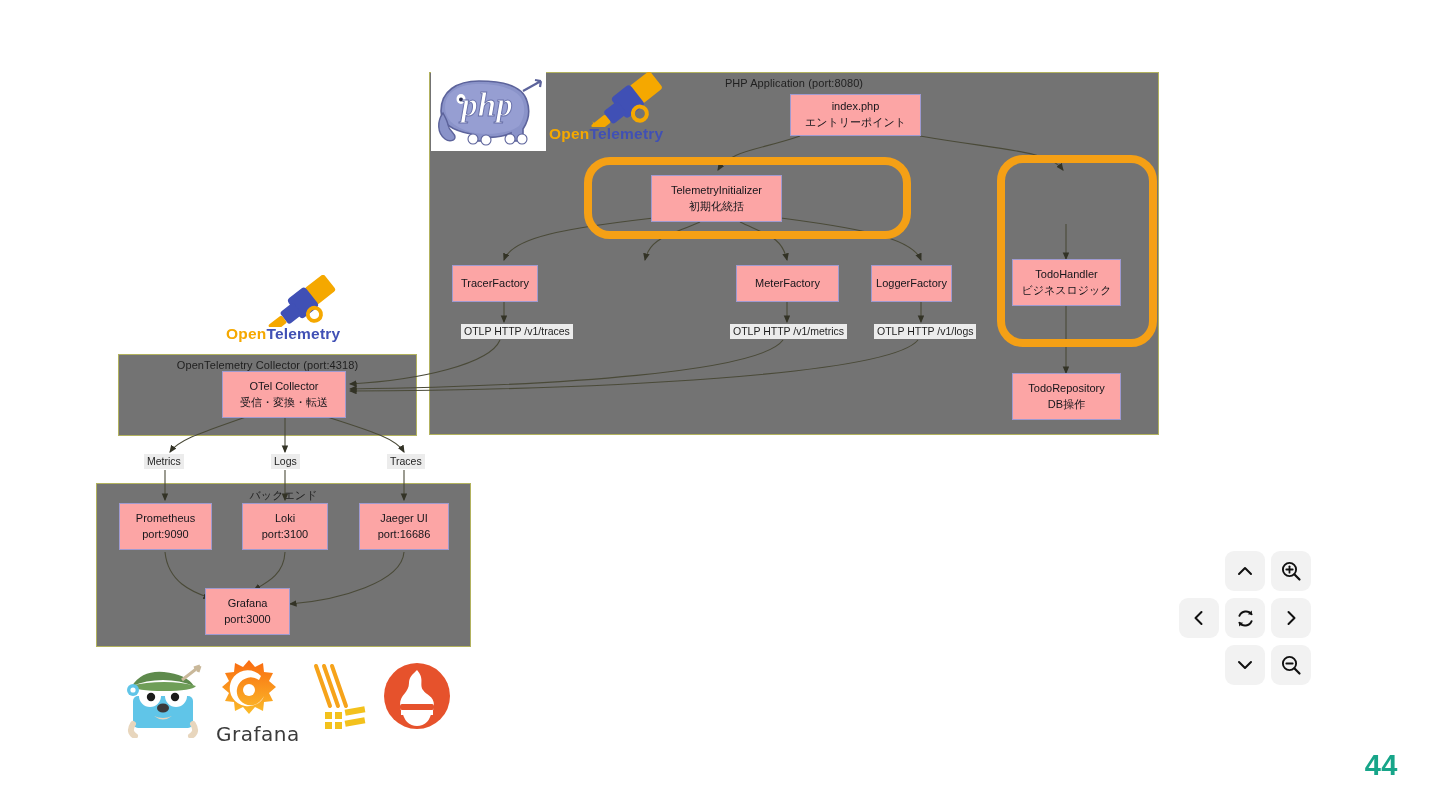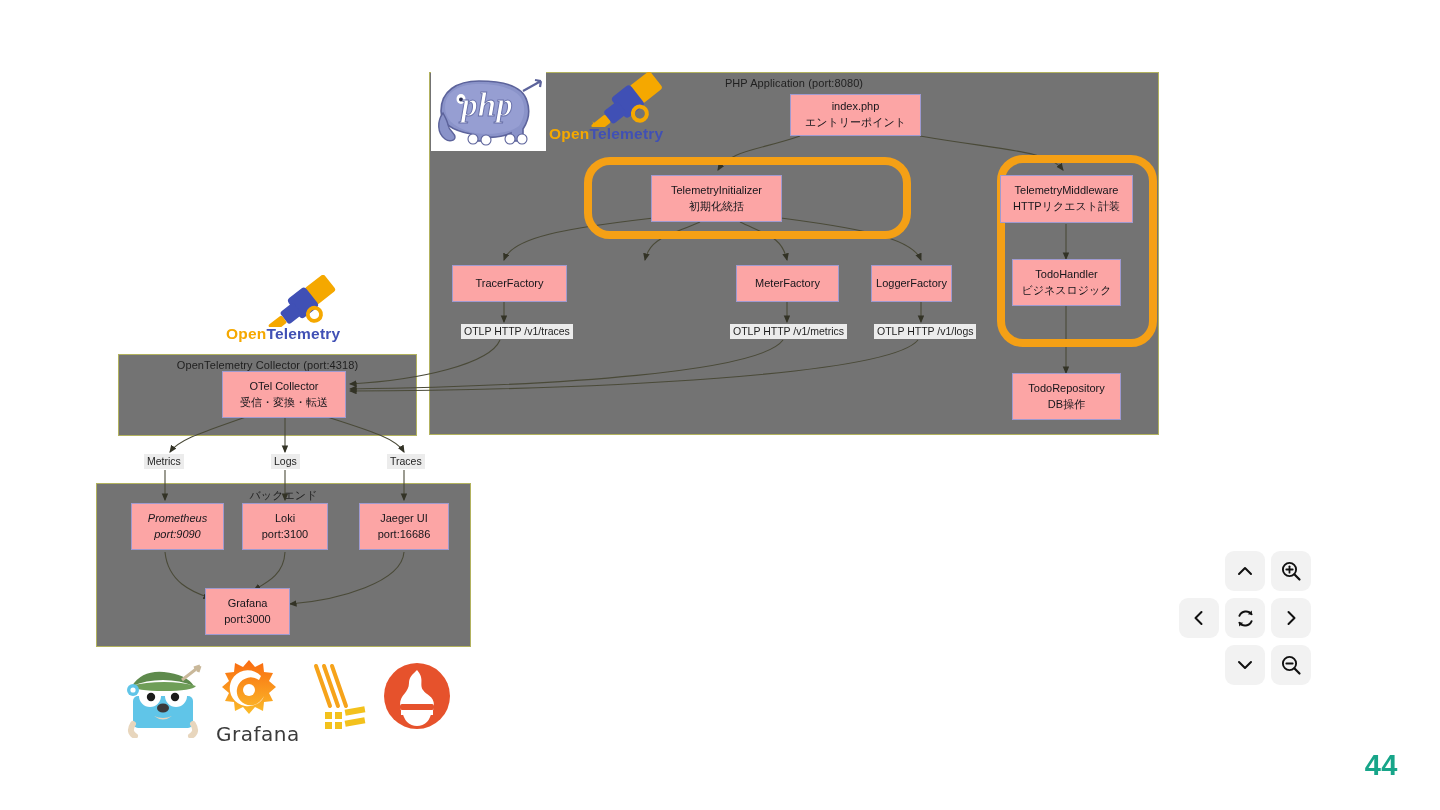--- a/index.html
+++ b/index.html
@@ -177,26 +177,22 @@
   <div class="node" style="left:790px; top:94px; width:131px; height:42px;">
     <div>index.php</div>
     <div class="l2">エントリーポイント</div>
   </div>
 
   <div class="node" style="left:651px; top:175px; width:131px; height:47px;">
     <div>TelemetryInitializer</div>
     <div class="l2">初期化統括</div>
   </div>
 
-  <div class="node" style="left:1000px; top:175px; width:133px; height:48px;">
-    <div>TelemetryMiddleware</div>
-    <div class="l2">HTTPリクエスト計装</div>
-  </div>
-
-  <div class="node" style="left:452px; top:265px; width:115px; height:37px;">
+
+  <div class="node" style="left:452px; top:265px; width:86px; height:37px;">
     <div>TracerFactory</div>
   </div>
 
 
   <div class="node" style="left:736px; top:265px; width:103px; height:37px;">
     <div>MeterFactory</div>
   </div>
 
   <div class="node" style="left:871px; top:265px; width:81px; height:37px;">
     <div>LoggerFactory</div>
@@ -210,21 +206,21 @@
   <div class="node" style="left:1012px; top:373px; width:109px; height:47px;">
     <div>TodoRepository</div>
     <div class="l2">DB操作</div>
   </div>
 
   <div class="node" style="left:222px; top:371px; width:124px; height:47px;">
     <div>OTel Collector</div>
     <div class="l2">受信・変換・転送</div>
   </div>
 
-  <div class="node" style="left:131px; top:503px; width:93px; height:47px;font-style:italic;">
+  <div class="node" style="left:119px; top:503px; width:93px; height:47px;">
     <div>Prometheus</div>
     <div class="l2">port:9090</div>
   </div>
 
   <div class="node" style="left:242px; top:503px; width:86px; height:47px;">
     <div>Loki</div>
     <div class="l2">port:3100</div>
   </div>
 
   <div class="node" style="left:359px; top:503px; width:90px; height:47px;">

